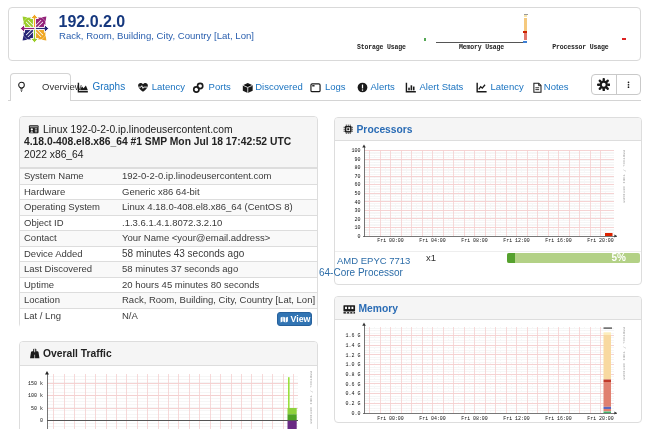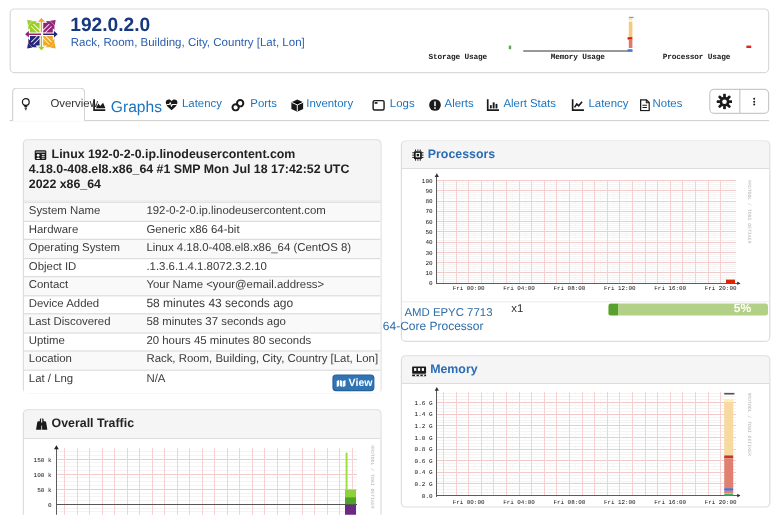--- a/index.html
+++ b/index.html
@@ -69,38 +69,38 @@
 <div class="abs" style="left:9.5px;top:73px;width:61px;height:28px;background:#fff;border:1px solid #d4d4d4;border-bottom:none;border-radius:4px 4px 0 0"></div>
 <svg style="position:absolute;left:17px;top:80.5px" width="9" height="12.5" viewBox="0 0 14 18">
     <circle cx="7" cy="5.6" r="4.4" fill="none" stroke="#1a1a1a" stroke-width="1.6"></circle>
     <path d="M5.1 11.2 h3.8 M5.5 13.4 h3 M6.3 15.4 h1.4" stroke="#1a1a1a" stroke-width="1.4" fill="none"></path>
   </svg>
 <div class="abs" style="left:42px;top:81px;font-size:9.5px;color:#333">Overview</div>
 <svg style="position:absolute;left:76.5px;top:81.5px" width="11.5" height="11" viewBox="0 0 14 14">
     <path d="M1.5 1 V12.5 H13.5" stroke="#1a1a1a" stroke-width="1.8" fill="none"></path>
     <path d="M3.5 10.5 L6 5.5 L8 8 L11 4.5 L13.5 10.5 Z" fill="#1a1a1a"></path>
   </svg>
-<div class="abs" style="left:92.4px;top:81px;font-size:13px;color:#1a73c0">Graphs</div>
+<div class="abs" style="left:92.4px;top:81px;font-size:10px;color:#1a73c0">Graphs</div>
 <svg style="position:absolute;left:136.6px;top:81.5px" width="12" height="11" viewBox="0 0 14 14">
     <path d="M7 12.5 C3 9.5 0.8 7 0.8 4.4 C0.8 2.6 2.2 1.2 4 1.2 C5.3 1.2 6.4 1.9 7 3 C7.6 1.9 8.7 1.2 10 1.2 C11.8 1.2 13.2 2.6 13.2 4.4 C13.2 7 11 9.5 7 12.5 Z" fill="#1a1a1a"></path>
     <path d="M1.5 6.5 h3 l1 -1.8 l1.4 3.4 l1 -1.6 h4.6" stroke="#fff" stroke-width="1.1" fill="none"></path>
   </svg>
 <div class="abs" style="left:151.7px;top:81px;font-size:9.5px;color:#1a73c0">Latency</div>
 <svg style="position:absolute;left:192.1px;top:81.5px" width="12.5" height="11.5" viewBox="0 0 14 14">
     <g stroke="#1a1a1a" stroke-width="2" fill="none">
       <circle cx="4.7" cy="9.1" r="3.2"></circle>
       <circle cx="9.3" cy="4.9" r="3.2"></circle>
     </g>
   </svg>
 <div class="abs" style="left:208.6px;top:81px;font-size:9.5px;color:#1a73c0">Ports</div>
 <svg style="position:absolute;left:241.5px;top:81.5px" width="11.5" height="12" viewBox="0 0 14 14">
     <path d="M7 0.8 L13 3.6 V10.4 L7 13.2 L1 10.4 V3.6 Z" fill="#1a1a1a"></path>
     <path d="M1.2 3.7 L7 6.3 L12.8 3.7 M7 6.3 V13" stroke="#fff" stroke-width="1"></path>
   </svg>
-<div class="abs" style="left:255.2px;top:81px;font-size:9.5px;color:#1a73c0">Inventory</div>
+<div class="abs" style="left:255.2px;top:81px;font-size:9.5px;color:#1a73c0">Discovered</div>
 <svg style="position:absolute;left:309.9px;top:81.5px" width="11" height="11.5" viewBox="0 0 14 14">
     <rect x="1.2" y="2" width="11.6" height="10" rx="1.6" fill="none" stroke="#1a1a1a" stroke-width="1.5"></rect>
     <rect x="2.8" y="3.6" width="3" height="1.8" fill="#1a1a1a"></rect>
   </svg>
 <div class="abs" style="left:324.9px;top:81px;font-size:9.5px;color:#1a73c0">Logs</div>
 <svg style="position:absolute;left:356.5px;top:81.5px" width="11" height="11" viewBox="0 0 14 14">
     <circle cx="7" cy="7" r="6.2" fill="#1a1a1a"></circle>
     <rect x="6.2" y="3.2" width="1.6" height="5" fill="#fff"></rect>
     <rect x="6.2" y="9.4" width="1.6" height="1.7" fill="#fff"></rect>
   </svg>
@@ -148,23 +148,23 @@
   </svg>
 <div class="panel" style="left:19px;top:116px;width:298.5px;height:211.5px"></div>
 <div class="phead" style="left:20px;top:117px;width:296.5px;height:51px"></div>
 <svg style="position:absolute;left:28px;top:124px" width="11.5" height="10.5" viewBox="0 0 14 14">
     <rect x="0.6" y="1.6" width="12.8" height="10.8" rx="1.4" fill="#1a1a1a"></rect>
     <rect x="1.7" y="2.7" width="10.6" height="2" fill="#8a8a8a"></rect>
     <circle cx="4.4" cy="7.2" r="1.5" fill="#fff"></circle>
     <path d="M2.2 11.2 Q4.4 8.4 6.6 11.2 Z" fill="#fff"></path>
     <path d="M8.4 6.4 h3.2 M8.4 8.4 h3.2 M8.4 10.4 h3.2" stroke="#e8e8e8" stroke-width="1.1"></path>
   </svg>
-<div class="abs" style="left:43px;top:124px;font-size:10.3px;font-weight:bold;color:#222;line-height:12.4px;white-space:nowrap">Linux 192-0-2-0.ip.linodeusercontent.com</div>
+<div class="abs" style="left:43px;top:124px;font-size:10.3px;font-weight:normal;color:#222;line-height:12.4px;white-space:nowrap">Linux 192-0-2-0.ip.linodeusercontent.com</div>
 <div class="abs" style="left:24px;top:136.4px;font-size:10.3px;font-weight:bold;color:#222;line-height:12.4px;white-space:nowrap">4.18.0-408.el8.x86_64 #1 SMP Mon Jul 18 17:42:52 UTC</div>
-<div class="abs" style="left:24px;top:148.8px;font-size:10.3px;font-weight:bold;color:#222;line-height:12.4px;white-space:nowrap">2022 x86_64</div>
+<div class="abs" style="left:24px;top:148.8px;font-size:10.3px;font-weight:normal;color:#222;line-height:12.4px;white-space:nowrap">2022 x86_64</div>
 <div class="abs" style="left:20px;top:168px;width:296.5px;height:15.5px;background:#f9f9f9;border-top:1px solid #ddd"></div>
 <div class="abs" style="left:24px;top:170.4px;font-size:9.5px;color:#3a3a3a">System Name</div>
 <div class="abs" style="left:122px;top:170.4px;font-size:9.5px;color:#3a3a3a;white-space:nowrap">192-0-2-0.ip.linodeusercontent.com</div>
 <div class="abs" style="left:20px;top:183.5px;width:296.5px;height:15.5px;background:#fff;border-top:1px solid #ddd"></div>
 <div class="abs" style="left:24px;top:185.9px;font-size:9.5px;color:#3a3a3a">Hardware</div>
 <div class="abs" style="left:122px;top:185.9px;font-size:9.5px;color:#3a3a3a;white-space:nowrap">Generic x86 64-bit</div>
 <div class="abs" style="left:20px;top:199px;width:296.5px;height:15.5px;background:#f9f9f9;border-top:1px solid #ddd"></div>
 <div class="abs" style="left:24px;top:201.4px;font-size:9.5px;color:#3a3a3a">Operating System</div>
 <div class="abs" style="left:122px;top:201.4px;font-size:9.5px;color:#3a3a3a;white-space:nowrap">Linux 4.18.0-408.el8.x86_64 (CentOS 8)</div>
 <div class="abs" style="left:20px;top:214.5px;width:296.5px;height:15.5px;background:#fff;border-top:1px solid #ddd"></div>

